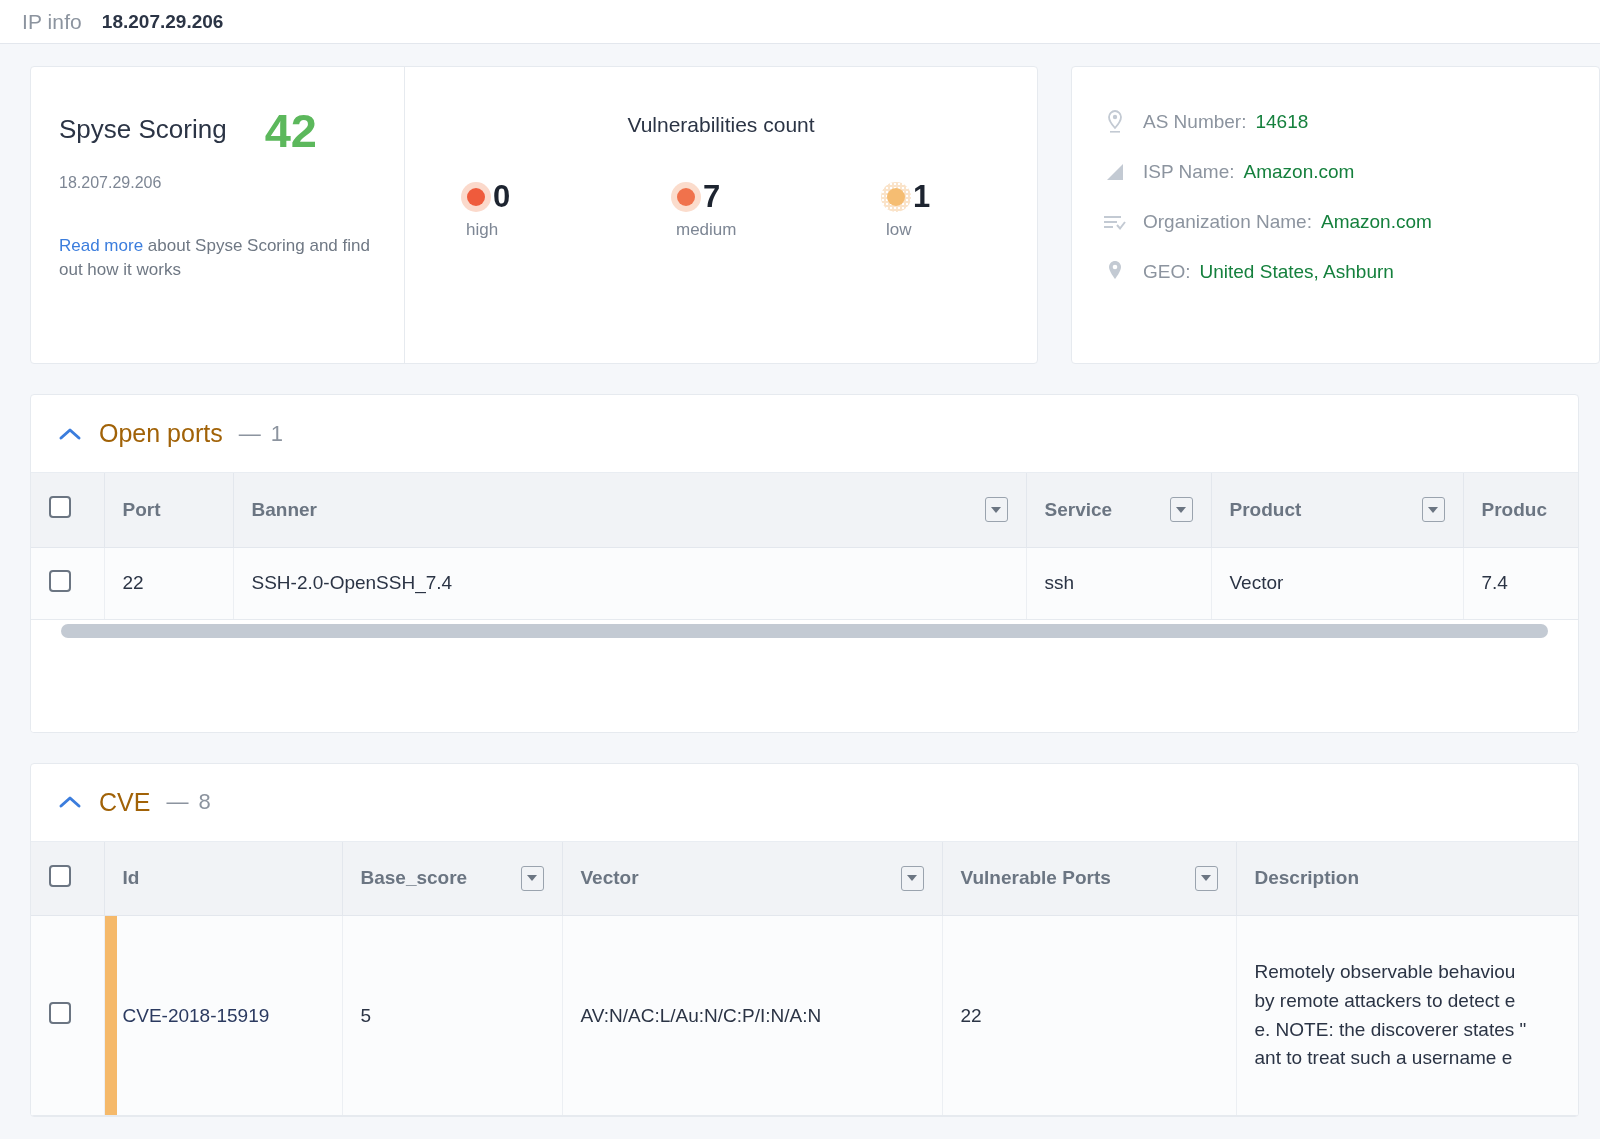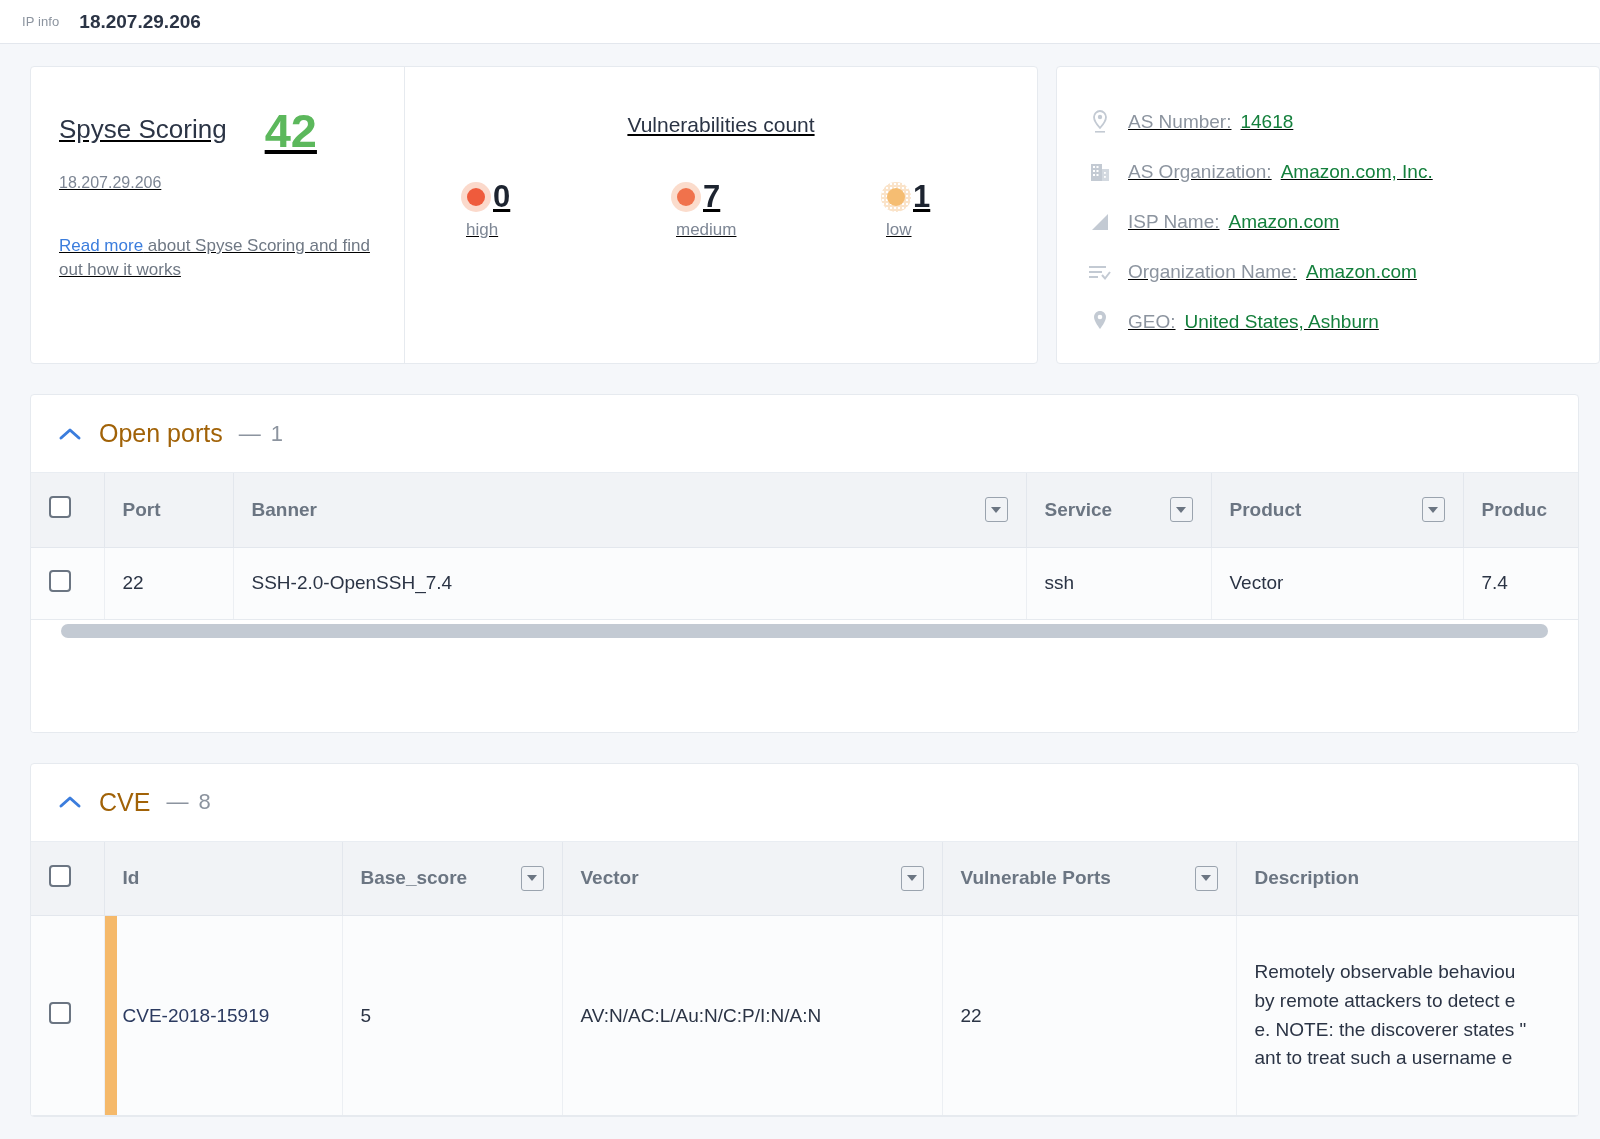--- a/index.html
+++ b/index.html
@@ -13,38 +13,37 @@
   
   .topbar {
     height: 44px;
     background: #ffffff;
     display: flex;
     align-items: center;
     padding-left: 22px;
     border-bottom: 1px solid #e3e7ed;
   }
   .topbar .lbl {
-    font-size: 13px;
+    font-size: 21px;
     color: #8c949f;
     letter-spacing: .1px;
   }
   .topbar .ip {
     font-size: 19px;
     color: #2b3445;
     margin-left: 20px;
     font-weight: 600;
   }
 
   
   .cards-row {
     display: flex;
     padding: 22px 0 0 30px;
-    gap: 18px;
+    gap: 33px;
     align-items: stretch;
-    text-decoration: underline;
   }
   .card {
     background: #fff;
     border: 1px solid #e6eaef;
     border-radius: 4px;
   }
 
   .card-left {
     width: 1008px;
     height: 298px;
@@ -352,40 +351,20 @@
         <svg width="20" height="24" viewBox="0 0 20 24">
             <path d="M10 1c-3.3 0-6 2.7-6 6 0 4.4 6 11 6 11s6-6.6 6-11c0-3.3-2.7-6-6-6z" fill="none" stroke="#c3cad3" stroke-width="1.8"></path>
             <circle cx="10" cy="7" r="2.2" fill="#c3cad3"></circle>
             <rect x="5" y="21" width="10" height="1.6" fill="#c3cad3"></rect>
           </svg>
       </span>
       <span class="info-key">AS Number:</span>
       <span class="info-val">14618</span>
     </div>
 
-    <div class="info-line">
-      <span class="info-icon">
-        <svg width="22" height="22" viewBox="0 0 22 22">
-            <rect x="2" y="3" width="11" height="17" fill="#c3cad3"></rect>
-            <rect x="13" y="8" width="7" height="12" fill="#d3d9e0"></rect>
-            <g fill="#fff">
-              <rect x="4" y="5" width="2" height="2"></rect>
-              <rect x="7.5" y="5" width="2" height="2"></rect>
-              <rect x="4" y="9" width="2" height="2"></rect>
-              <rect x="7.5" y="9" width="2" height="2"></rect>
-              <rect x="4" y="13" width="2" height="2"></rect>
-              <rect x="7.5" y="13" width="2" height="2"></rect>
-              <rect x="15" y="11" width="1.8" height="1.8"></rect>
-              <rect x="15" y="15" width="1.8" height="1.8"></rect>
-            </g>
-          </svg>
-      </span>
-      <span class="info-key">AS Organization:</span>
-      <span class="info-val">Amazon.com, Inc.</span>
-    </div>
 
     <div class="info-line">
       <span class="info-icon">
         <svg width="22" height="22" viewBox="0 0 22 22">
             <path d="M19 3 L19 19 L3 19 Z" fill="#c3cad3"></path>
           </svg>
       </span>
       <span class="info-key">ISP Name:</span>
       <span class="info-val">Amazon.com</span>
     </div>

